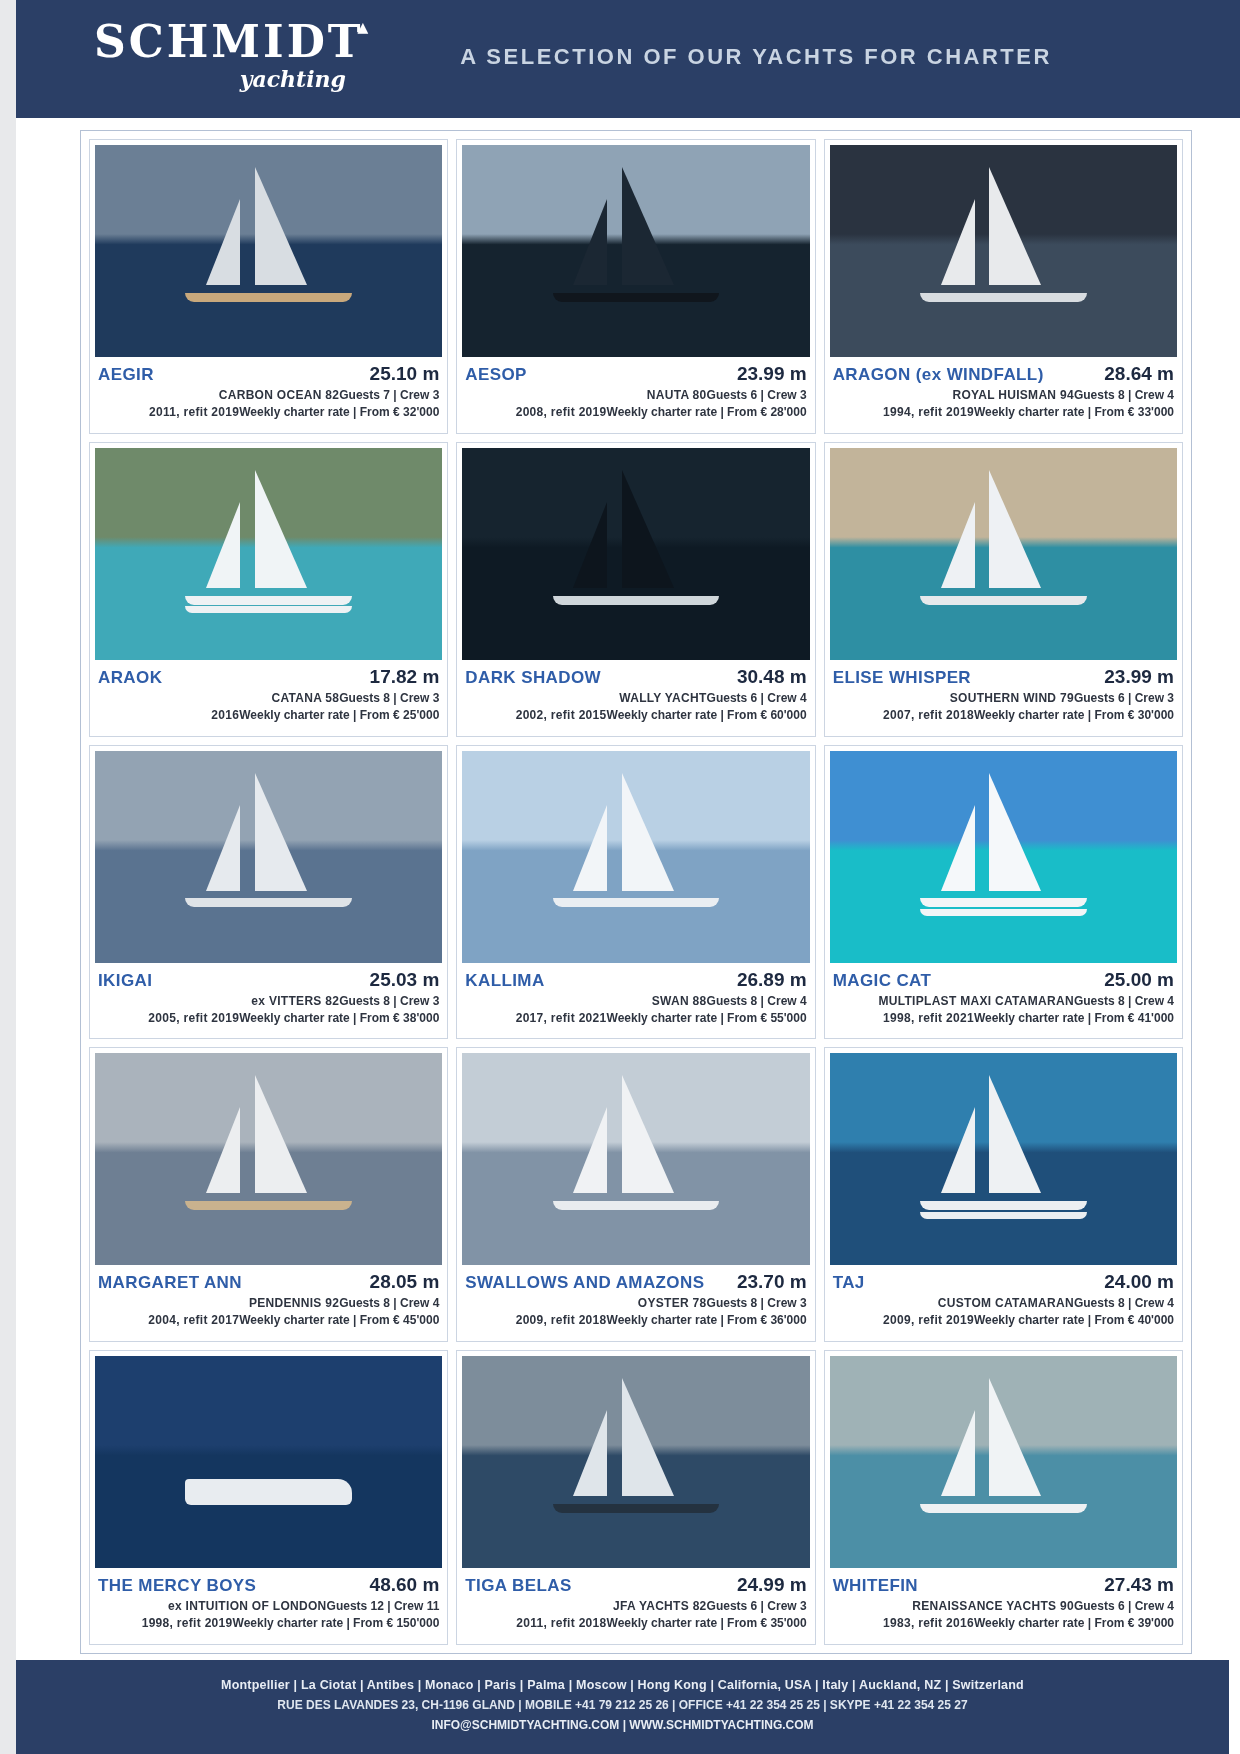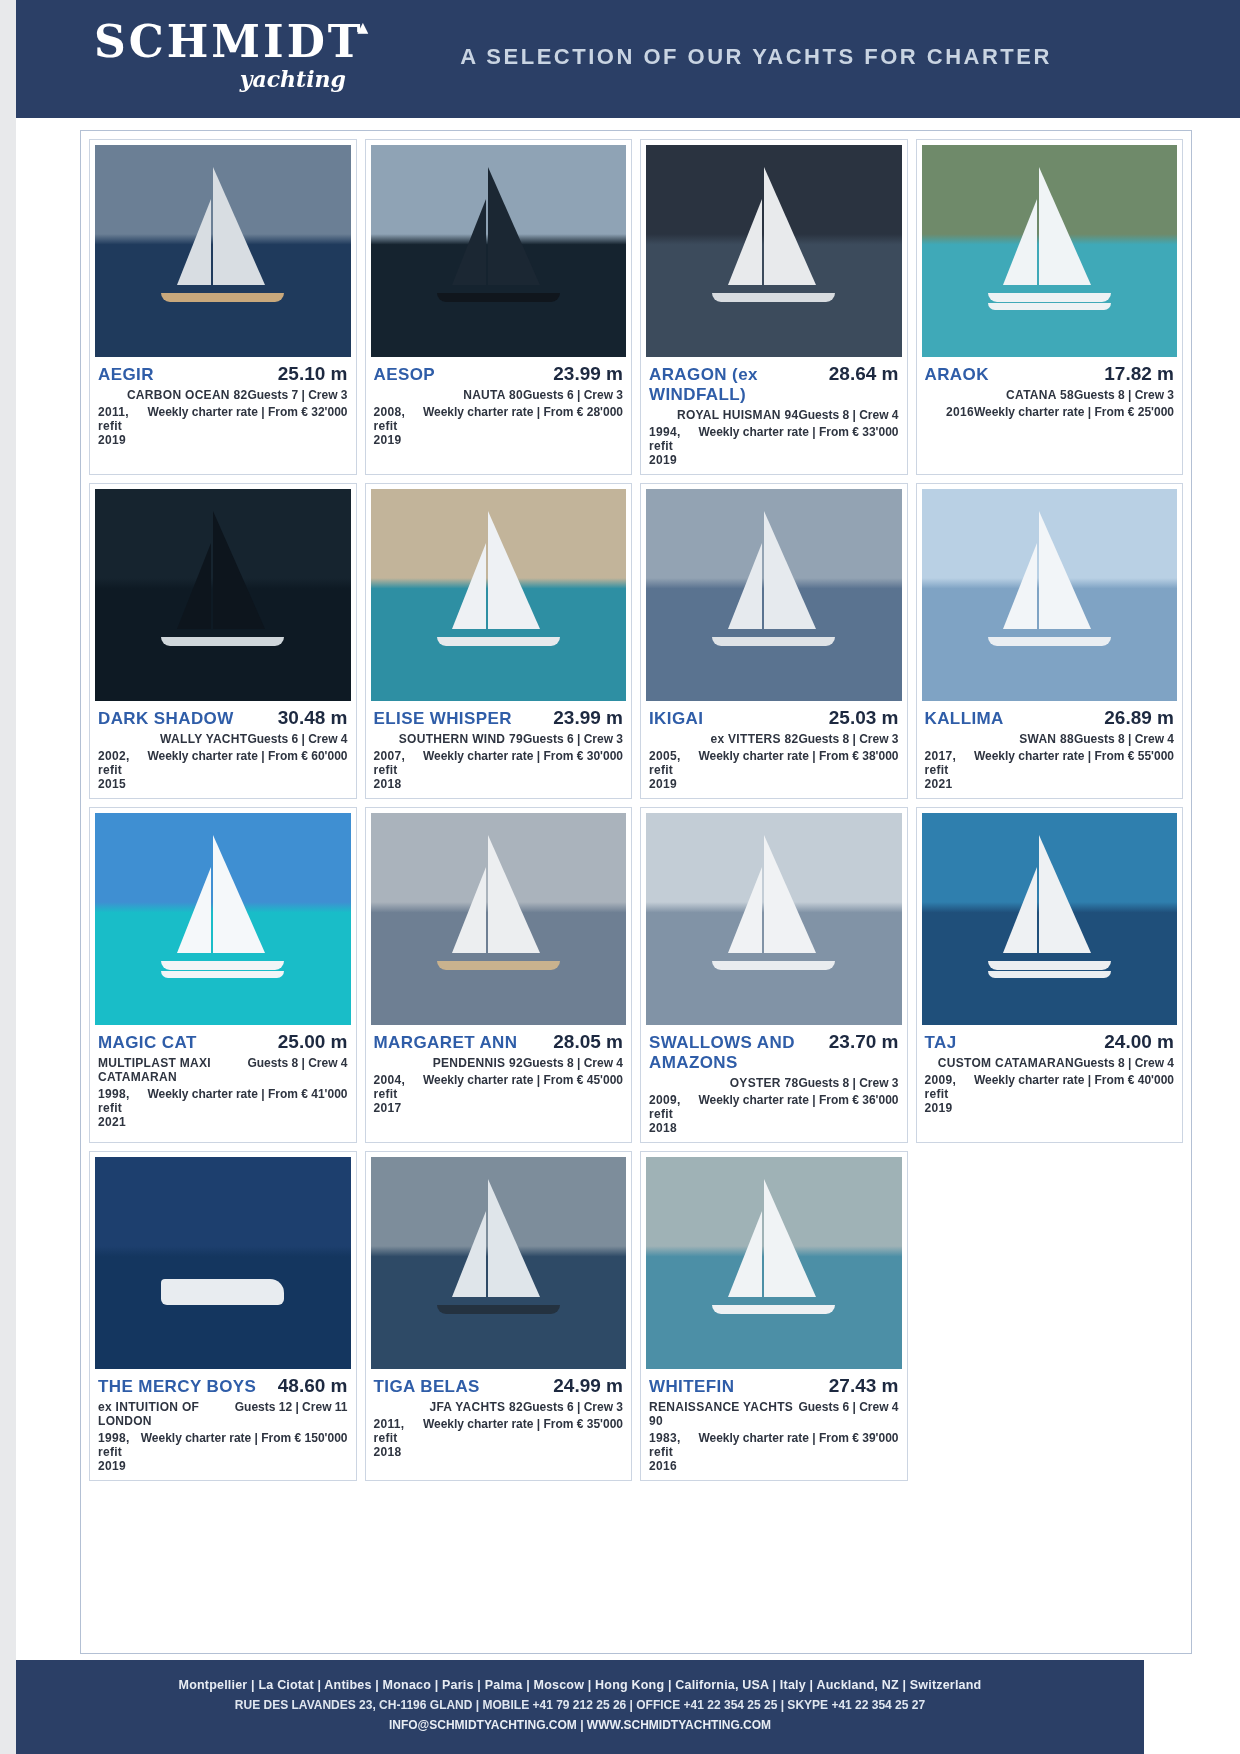--- a/index.html
+++ b/index.html
@@ -11,21 +11,21 @@
   .logo-main{font-family:"DejaVu Serif", serif;font-weight:700;font-size:44px;
              letter-spacing:3px;line-height:1;}
   .logo-flag{display:inline-block;font-size:14px;vertical-align:top;margin-left:-6px;}
   .logo-sub{font-family:"DejaVu Serif", serif;font-style:italic;font-weight:700;
             font-size:22px;text-align:right;margin-top:2px;margin-right:28px;}
   .header-title{position:absolute;left:400px;top:44px;width:680px;text-align:center;
                 color:#c9d4e2;font-size:22px;font-weight:700;letter-spacing:2.5px;}
   
   .grid-frame{position:absolute;left:64px;top:130px;width:1112px;height:1524px;
               border:1px solid #b3c0d4;box-sizing:border-box;padding:8px;background:#ffffff;}
-  .grid{display:grid;width:100%;height:100%;grid-template-columns:repeat(4,1fr);
+  .grid{display:grid;width:100%;height:100%;grid-template-columns:repeat(3,1fr);
         grid-template-rows:repeat(5,1fr);gap:8px;}
   .card{border:1px solid #ccd5e2;box-sizing:border-box;padding:5px;background:#ffffff;
         display:flex;flex-direction:column;}
   .photo{position:relative;width:100%;height:212px;overflow:hidden;}
   
   .sail-main{position:absolute;left:46%;bottom:34%;width:0;height:0;
              border-left:52px solid var(--sail,#eef1f4);border-top:118px solid transparent;}
   .sail-jib{position:absolute;left:32%;bottom:34%;width:0;height:0;
             border-right:34px solid var(--sail,#eef1f4);border-top:86px solid transparent;}
   .hull{position:absolute;left:26%;bottom:26%;width:48%;height:9px;background:var(--hull,#e9edf1);
@@ -36,21 +36,21 @@
   .type-motor .hull{height:26px;bottom:30%;border-radius:4px 14px 6px 6px;}
   .card-text{padding:6px 3px 2px 3px;display:flex;flex-direction:column;gap:3px;}
   .name-row{display:flex;justify-content:space-between;align-items:baseline;}
   .yacht-name{color:#2f5da8;font-weight:700;font-size:17px;letter-spacing:0.4px;}
   .yacht-length{color:#1d2940;font-weight:700;font-size:19px;white-space:nowrap;}
   .detail-row{display:flex;justify-content:flex-end;align-items:baseline;
               font-size:12px;font-weight:700;color:#2e3440;}
   .detail-left{letter-spacing:0.3px;}
   .detail-right{white-space:nowrap;}
   
-  .footer{position:absolute;left:0;top:1660px;width:1128px;height:94px;background:#2b3f66;
+  .footer{position:absolute;left:0;top:1660px;width:1213px;height:94px;background:#2b3f66;
           color:#e8edf4;text-align:center;}
   .footer-line1{margin-top:18px;font-size:12.5px;font-weight:700;letter-spacing:0.2px;}
   .footer-line2{margin-top:6px;font-size:12px;font-weight:700;color:#dfe6ef;}
   .footer-line3{margin-top:6px;font-size:12px;font-weight:700;}
 </style>
 </head>
 <body>
 
 <div class="page">
 

